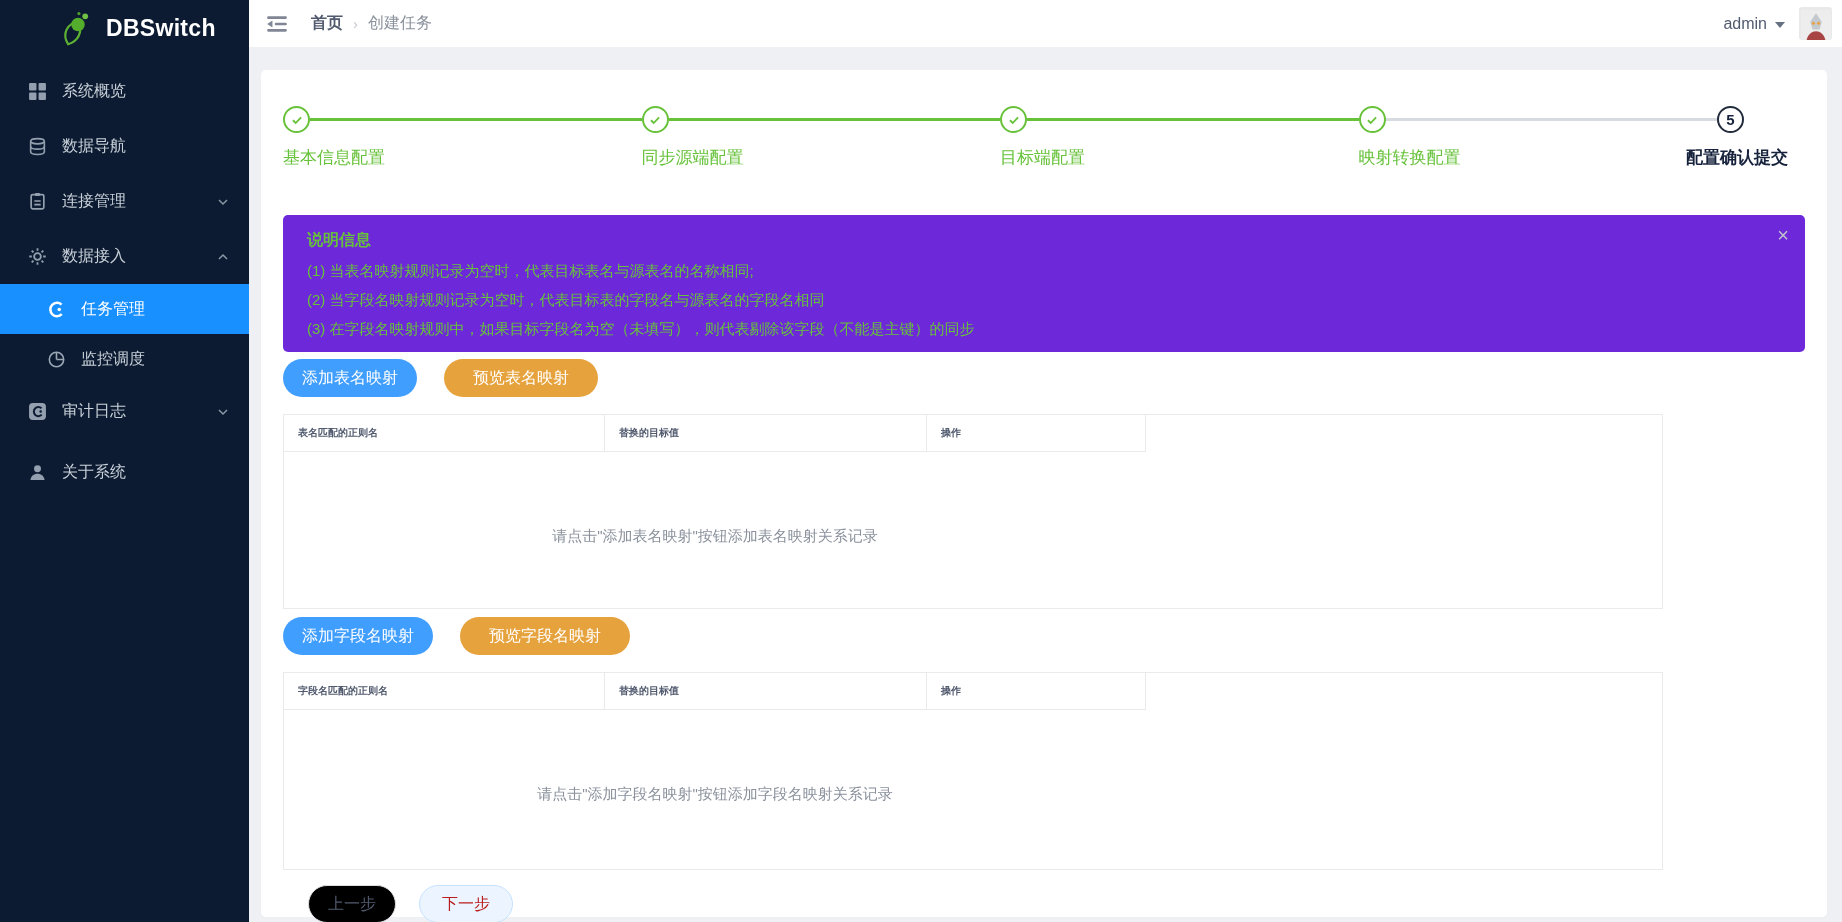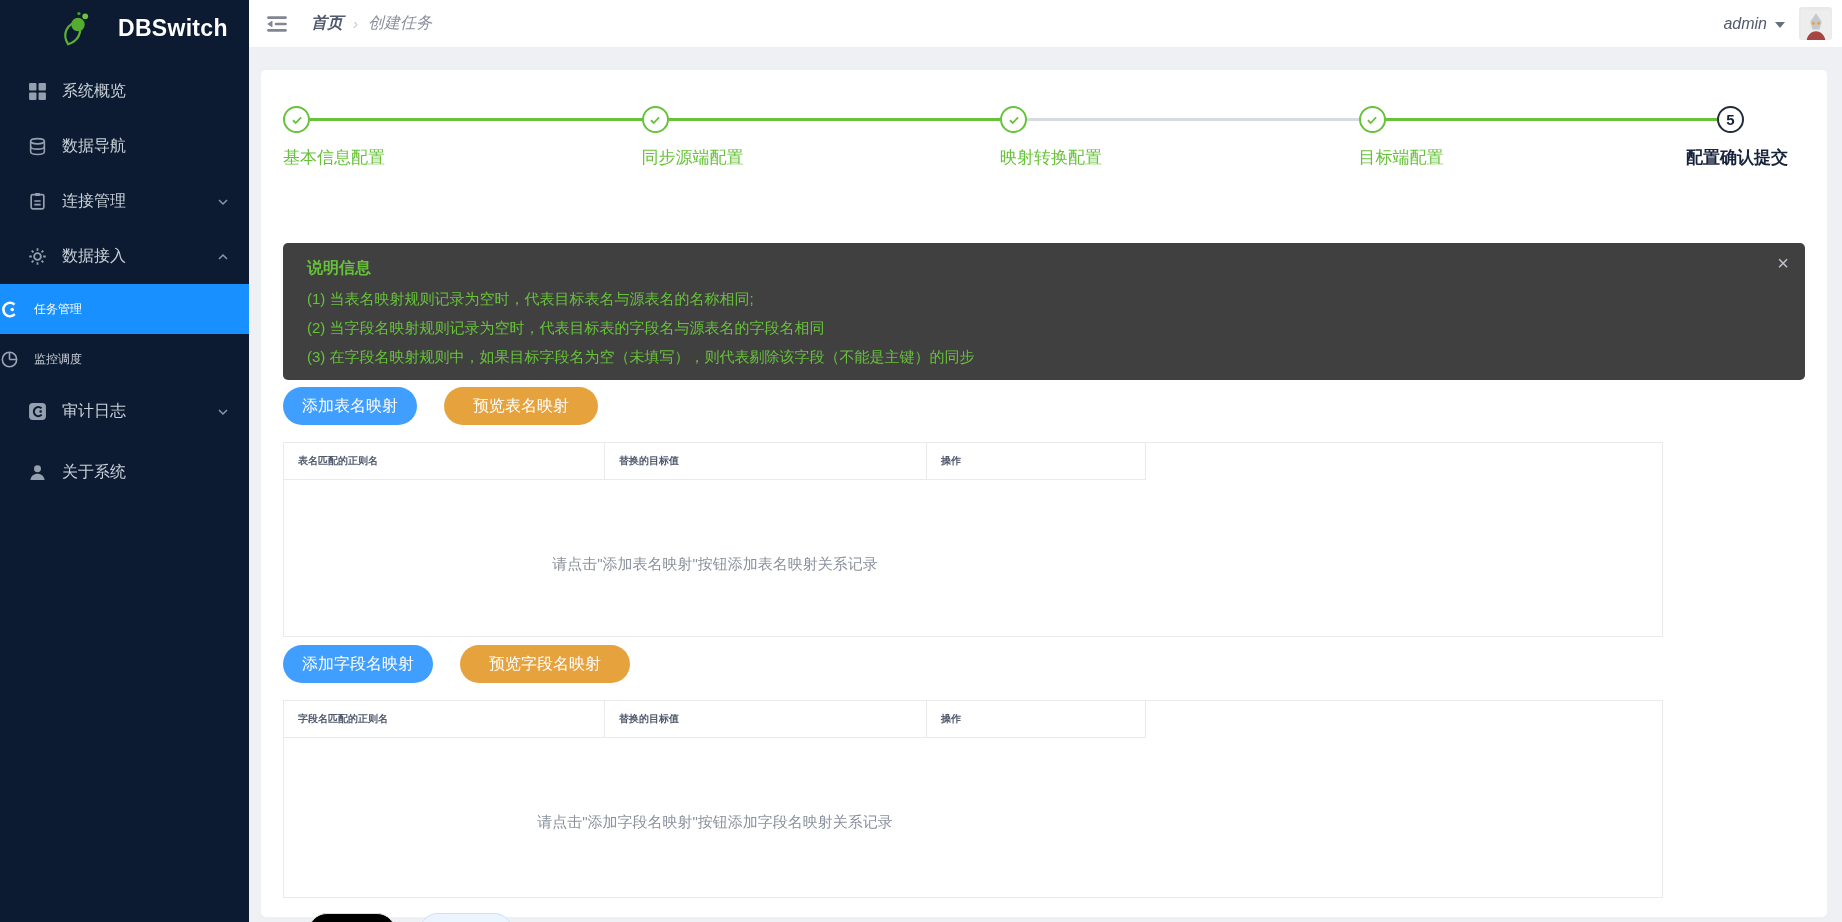--- a/index.html
+++ b/index.html
@@ -5,36 +5,36 @@
   * { box-sizing: border-box; margin: 0; padding: 0; }
   html,body { width:1842px; height:922px; }
   body {
     font-family: "Liberation Sans", "DejaVu Sans", sans-serif;
     background:#eef0f4; color:#515a6e; overflow:hidden;
   }
   .app { display:flex; width:1842px; height:922px; }
 
   
   .sidebar { width:249px; flex-shrink:0; background:#0c1b31; color:#c8d0d9; display:flex; flex-direction:column; }
-  .logo-area { height:56px; display:flex; align-items:center; padding-left:60px; gap:22px; }
+  .logo-area { height:56px; display:flex; align-items:center; padding-left:60px; gap:10px; }
   .logo-text { color:#ffffff; font-size:23px; font-weight:bold; letter-spacing:.3px; }
   .menu { padding-top:8px; }
   .menu-item { height:55px; display:flex; align-items:center; padding:0 20px 0 28px; font-size:16px; cursor:pointer; position:relative; }
   .menu-item .micon { width:19px; height:19px; margin-right:15px; color:#94a0af; display:inline-flex; }
   .menu-item .micon svg { width:100%; height:100%; }
   .menu-item .chev { margin-left:auto; color:#8b97a6; display:inline-flex; width:12px; height:12px; }
-  .submenu-item { height:50px; display:flex; align-items:center; font-size:12px; cursor:pointer; }
+  .submenu-item { height:50px; display:flex; align-items:center; padding-left:47px; font-size:16px; cursor:pointer; }
   .submenu-item .micon { width:19px; height:19px; margin-right:15px; color:#9aa6b4; display:inline-flex; }
   .submenu-item.active { background:#1890ff; color:#ffffff; }
   .submenu-item.active .micon { color:#ffffff; }
   .gap-top { margin-top:6px; }
 
   
   .main { flex:1; display:flex; flex-direction:column; min-width:0; }
-  .topbar { height:47px; background:#ffffff; display:flex; align-items:center; padding:0 10px 0 16px; flex-shrink:0;font-style:italic; }
+  .topbar { height:47px; background:#ffffff; display:flex; align-items:center; padding:0 10px 0 16px; flex-shrink:0; }
   .fold-btn { width:24px; height:20px; color:#808695; cursor:pointer; display:inline-flex; }
   .breadcrumb { margin-left:22px; font-size:16px; display:flex; align-items:center; }
   .bc-home { color:#515a6e; font-weight:bold; cursor:pointer; }
   .bc-sep { color:#c5c8ce; margin:0 10px; font-size:15px; }
   .bc-cur { color:#8a919c; }
   .topbar-right { margin-left:auto; display:flex; align-items:center; gap:8px; }
   .username { font-size:16px; color:#515a6e; cursor:pointer; }
   .caret { width:0; height:0; border-left:5px solid transparent; border-right:5px solid transparent; border-top:6px solid #657180; margin-top:2px; }
   .avatar { width:33px; height:33px; border-radius:3px; background:#e9e9e9; margin-left:6px; overflow:hidden; cursor:pointer; display:flex; align-items:flex-end; justify-content:center; }
 
@@ -48,21 +48,21 @@
   .step-head { display:flex; align-items:center; height:27px; }
   .step-circle { width:27px; height:27px; border-radius:50%; border:2.5px solid #67c23a; display:flex; align-items:center; justify-content:center; flex-shrink:0; background:#fff; }
   .step-circle svg { width:14px; height:14px; }
   .step-circle.current { border-color:#222c3c; color:#17233d; font-size:15px; font-weight:bold; }
   .step-line { flex:1; height:3px; background:#67c23a; }
   .step-line.gray { background:#d7dade; }
   .step-label { margin-top:13px; font-size:17px; color:#67c23a; font-weight:400; white-space:nowrap; }
   .step.last .step-label { color:#17233d; font-weight:bold; margin-left:-31px; }
 
   
-  .alert { position:relative; margin-top:74px; background:#404040; border-radius:5px; padding:15px 24px 14px 24px; }
+  .alert { position:relative; margin-top:46px; background:#6d28d9; border-radius:5px; padding:15px 24px 14px 24px; }
   .alert-title { color:#67c23a; font-size:16px; font-weight:bold; }
   .alert-line { color:#67c23a; font-size:15px; margin-top:11px; line-height:18px; }
   .alert-close { position:absolute; top:10px; right:16px; color:#c0c4cc; font-size:20px; line-height:1; cursor:pointer; }
 
   
   .btn-row { display:flex; align-items:flex-start; margin-top:7px; }
   .btn { height:38px; border:none; border-radius:19px; font-size:16px; color:#ffffff; cursor:pointer; font-family:inherit; }
   .btn-blue { background:#409eff; padding:0 19px; margin-right:27px; }
   .btn-orange { background:#e6a23c; padding:0 29px; }
 
@@ -258,34 +258,34 @@
             </div>
             <div class="step-label">同步源端配置</div>
           </div>
           <div class="step">
             <div class="step-head">
               <span class="step-circle">
                 <svg viewBox="0 0 12 12" fill="none" stroke="#67c23a" stroke-width="1.6">
                     <path d="M2.5 6.2l2.4 2.4 4.6-4.8"></path>
                   </svg>
               </span>
-              <span class="step-line gray"></span>
-            </div>
-            <div class="step-label">映射转换配置</div>
+              <span class="step-line"></span>
+            </div>
+            <div class="step-label">目标端配置</div>
           </div>
           <div class="step">
             <div class="step-head">
               <span class="step-circle">
                 <svg viewBox="0 0 12 12" fill="none" stroke="#67c23a" stroke-width="1.6">
                     <path d="M2.5 6.2l2.4 2.4 4.6-4.8"></path>
                   </svg>
               </span>
-              <span class="step-line"></span>
-            </div>
-            <div class="step-label">目标端配置</div>
+              <span class="step-line gray"></span>
+            </div>
+            <div class="step-label">映射转换配置</div>
           </div>
           <div class="step last">
             <div class="step-head">
               <span class="step-circle current">5</span>
             </div>
             <div class="step-label">配置确认提交</div>
           </div>
         </div>
 
         <div class="alert">

